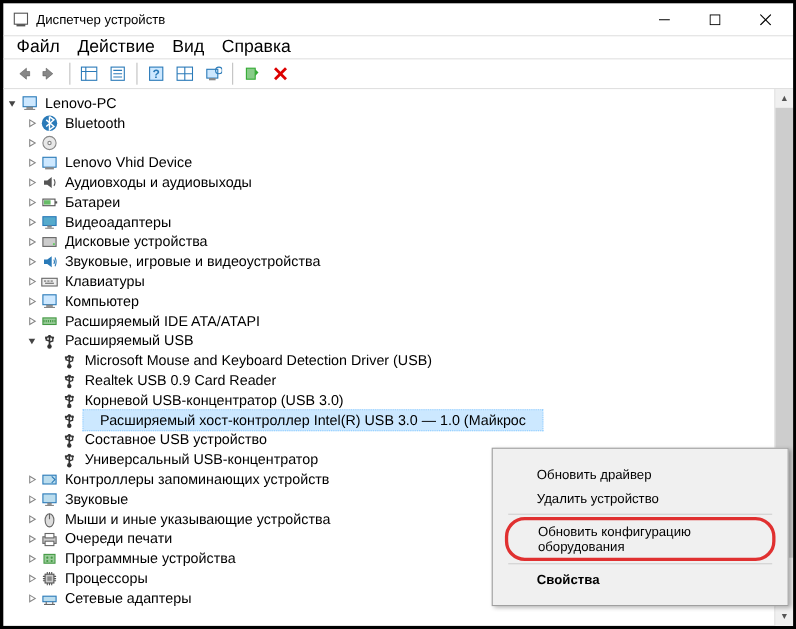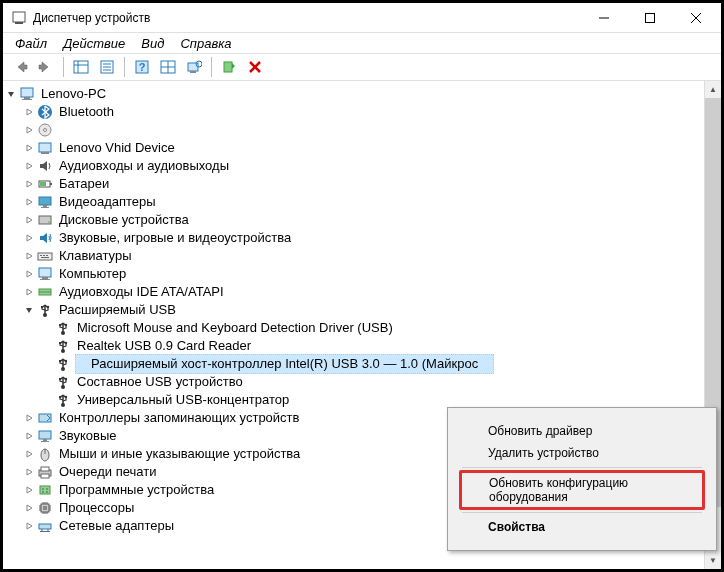--- a/index.html
+++ b/index.html
@@ -36,22 +36,21 @@
   }
 
   .menubar {
     height: 20px;
     display: flex;
     align-items: center;
     padding: 0 4px;
   }
   .menu-item {
     padding: 2px 8px;
-    font-size: 13px;
-    font-style: italic;
+    font-size: 16px;
   }
 
   .toolbar {
     height: 28px;
     display: flex;
     align-items: center;
     padding: 0 4px;
     border-top: 1px solid #e0e0e0;
     border-bottom: 1px solid #e0e0e0;
     gap: 0;
@@ -149,21 +148,21 @@
     padding: 4px 20px 4px 28px;
     position: relative;
   }
   .ctx-sep {
     height: 1px;
     background: #d0d0d0;
     margin: 3px 2px;
   }
   .ctx-item.highlighted {
     border: 3px solid #e03030;
-    border-radius: 2px;
+    border-radius: 18px;
     margin: -1px -1px;
     padding: 3px 19px 3px 27px;
   }
 
   svg { display: block; }
 </style>
 </head>
 <body>
 
 <div class="titlebar">
@@ -448,21 +447,21 @@
           <svg width="16" height="16" viewBox="0 0 16 16">
             <rect x="2" y="5" width="12" height="6" fill="#9c9" stroke="#494"></rect>
             <line x1="3" y1="7" x2="3" y2="9" stroke="#494"></line>
             <line x1="5" y1="7" x2="5" y2="9" stroke="#494"></line>
             <line x1="7" y1="7" x2="7" y2="9" stroke="#494"></line>
             <line x1="9" y1="7" x2="9" y2="9" stroke="#494"></line>
             <line x1="11" y1="7" x2="11" y2="9" stroke="#494"></line>
             <line x1="13" y1="7" x2="13" y2="9" stroke="#494"></line>
           </svg>
         </span>
-        <span class="node-label">Аудиовходы IDE ATA/ATAPI</span>
+        <span class="node-label">Расширяемый IDE ATA/ATAPI</span>
       </div>
       <div class="tree-node">
         <span class="indent" style="width: 18px;"></span>
         <span class="expander">
           <svg width="10" height="10" viewBox="0 0 10 10">
             <path d="M2 3 L8 3 L5 8 Z" fill="#444"></path>
           </svg>
         </span>
         <span class="node-icon">
           <svg width="16" height="16" viewBox="0 0 16 16">
@@ -501,20 +500,36 @@
             <circle cx="8" cy="13" r="2" fill="#333"></circle>
             <line x1="8" y1="3" x2="8" y2="13" stroke="#333" stroke-width="1.5"></line>
             <path d="M8 3 L6 5 M8 3 L10 5" stroke="#333" stroke-width="1.5" fill="none"></path>
             <path d="M8 8 L5 7 L5 5" stroke="#333" stroke-width="1.2" fill="none"></path>
             <rect x="4" y="4" width="2" height="2" fill="#333"></rect>
             <path d="M8 9 L11 8 L11 6" stroke="#333" stroke-width="1.2" fill="none"></path>
             <circle cx="11" cy="5" r="1.2" fill="#333"></circle>
           </svg>
         </span>
         <span class="node-label">Realtek USB 0.9 Card Reader</span>
+      </div>
+      <div class="tree-node">
+        <span class="indent" style="width: 36px;"></span>
+        <span class="expander"></span>
+        <span class="node-icon">
+          <svg width="16" height="16" viewBox="0 0 16 16">
+            <circle cx="8" cy="13" r="2" fill="#333"></circle>
+            <line x1="8" y1="3" x2="8" y2="13" stroke="#333" stroke-width="1.5"></line>
+            <path d="M8 3 L6 5 M8 3 L10 5" stroke="#333" stroke-width="1.5" fill="none"></path>
+            <path d="M8 8 L5 7 L5 5" stroke="#333" stroke-width="1.2" fill="none"></path>
+            <rect x="4" y="4" width="2" height="2" fill="#333"></rect>
+            <path d="M8 9 L11 8 L11 6" stroke="#333" stroke-width="1.2" fill="none"></path>
+            <circle cx="11" cy="5" r="1.2" fill="#333"></circle>
+          </svg>
+        </span>
+        <span class="node-label">Корневой USB-концентратор (USB 3.0)</span>
       </div>
       <div class="tree-node selected">
         <span class="indent" style="width: 36px;"></span>
         <span class="expander"></span>
         <span class="node-icon">
           <svg width="16" height="16" viewBox="0 0 16 16">
             <circle cx="8" cy="13" r="2" fill="#333"></circle>
             <line x1="8" y1="3" x2="8" y2="13" stroke="#333" stroke-width="1.5"></line>
             <path d="M8 3 L6 5 M8 3 L10 5" stroke="#333" stroke-width="1.5" fill="none"></path>
             <path d="M8 8 L5 7 L5 5" stroke="#333" stroke-width="1.2" fill="none"></path>

